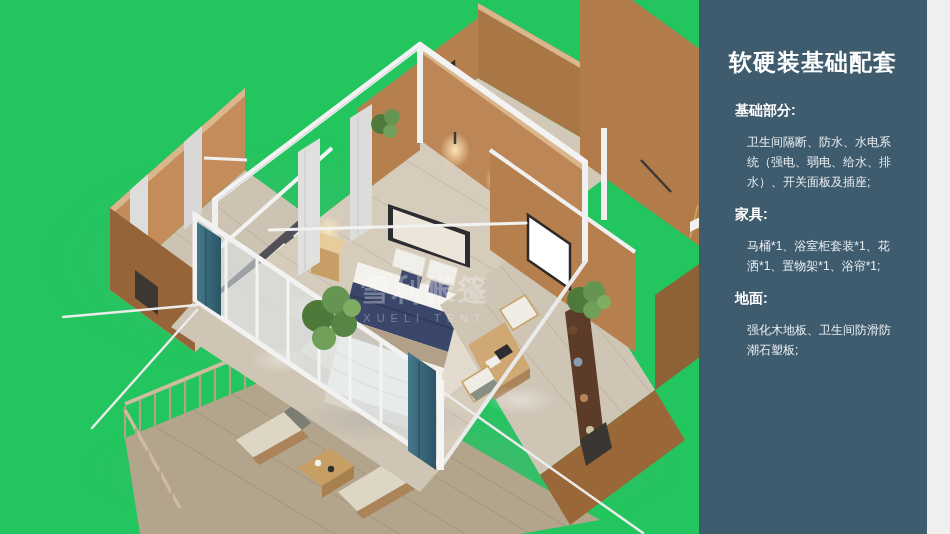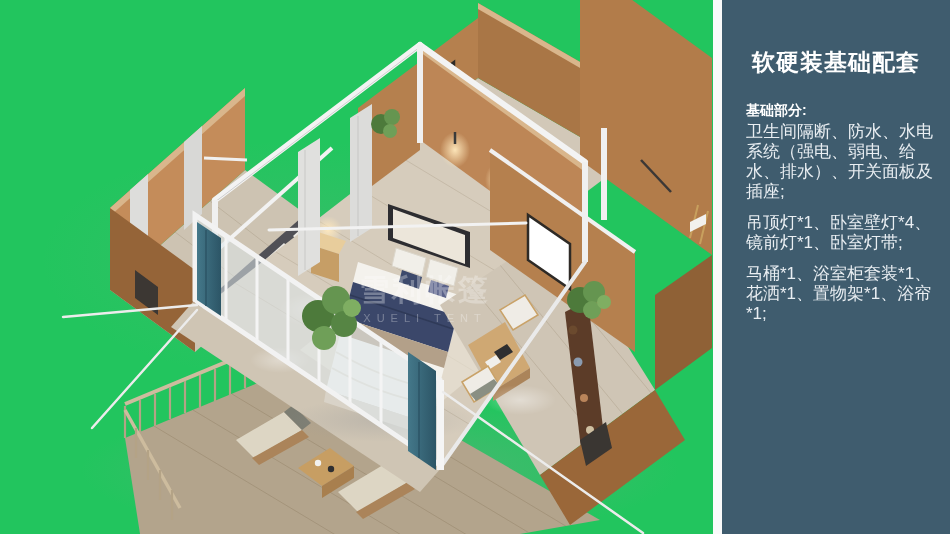--- a/index.html
+++ b/index.html
@@ -3,31 +3,31 @@
 <meta charset="utf-8">
 <style>
   html,body{margin:0;padding:0;}
   body{
     width:950px;height:534px;position:relative;overflow:hidden;
     background:#efeff0;font-family:"Liberation Sans","DejaVu Sans",sans-serif;
   }
   .canvas-area{position:absolute;left:0;top:0;width:713px;height:534px;background:#22c55e;}
   .gap-strip{position:absolute;left:713px;top:0;width:9px;height:534px;background:#fafafa;}
   .sidebar{
-    position:absolute;left:722px;top:0;width:228px;height:534px;
+    position:absolute;left:699px;top:0;width:228px;height:534px;
     background:#3f5c6e;color:#ffffff;box-sizing:border-box;
   }
   .sidebar h1{
     margin:48px 8px 0;text-align:center;font-size:23px;line-height:28px;
     font-weight:bold;letter-spacing:1px;color:#ffffff;
   }
-  .sidebar .sections{padding:24px 14px 0 24px;}
+  .sidebar .sections{padding:24px 14px 0 36px;}
   .sidebar section{margin:0 0 11px 0;}
   .sidebar h2{margin:0 0 2px 0;font-size:14px;line-height:20px;font-weight:bold;color:#ffffff;}
-  .sidebar p{margin:0;font-size:17px;line-height:20px;color:#e9eef2;}
+  .sidebar p{margin:12px;font-size:12px;line-height:20px;color:#e9eef2;}
   svg{display:block;}
 </style>
 </head>
 <body>
 
 <div class="canvas-area">
 <svg width="713" height="534" viewBox="0 0 713 534">
   <defs>
     <radialGradient id="glow" cx="50%" cy="50%" r="50%">
       <stop offset="0%" stop-color="#ffffff" stop-opacity="0.9"></stop>
@@ -351,21 +351,25 @@
 <div class="gap-strip"></div>
 
 <aside class="sidebar">
   <h1>软硬装基础配套</h1>
   <div class="sections">
     <section>
       <h2>基础部分:</h2>
       <p>卫生间隔断、防水、水电系统（强电、弱电、给水、排水）、开关面板及插座;</p>
     </section>
     <section>
-    </section>
-    <section>
-      <p>吊顶灯*1、卧室壁灯*4、镜前灯*1、卧室灯带;</p>
+      <h2>家具:</h2>
+    </section>
+    <section>
     </section>
     <section>
       <p>马桶*1、浴室柜套装*1、花洒*1、置物架*1、浴帘*1;</p>
+    </section>
+    <section>
+      <h2>地面:</h2>
+      <p>强化木地板、卫生间防滑防潮石塑板;</p>
     </section>
   </div>
 </aside>
 
 </body></html>

